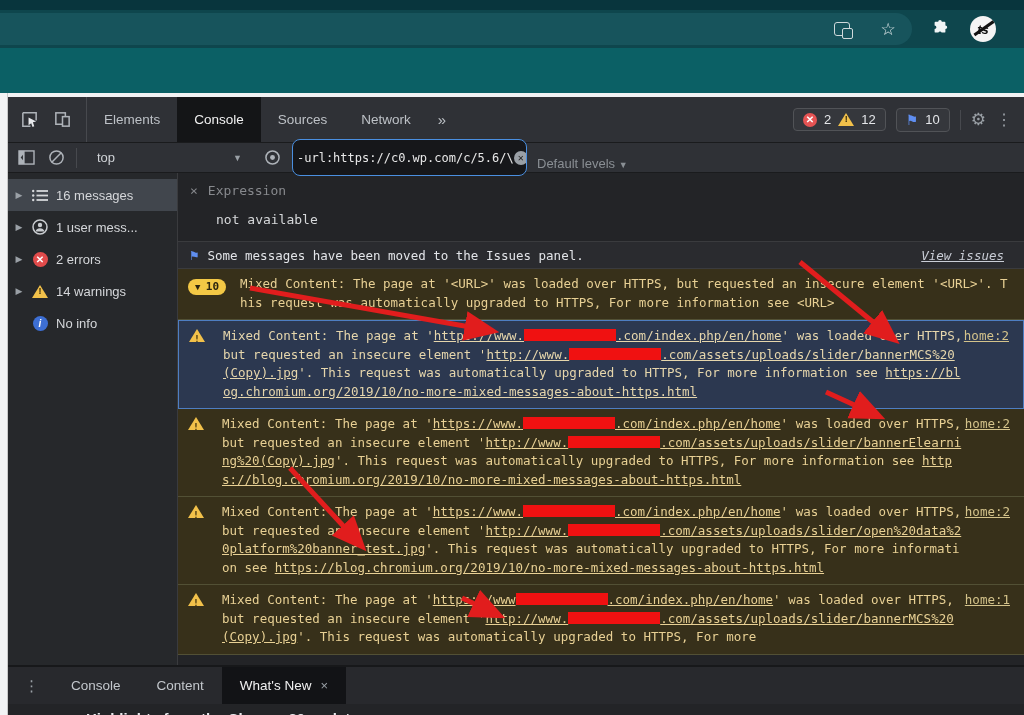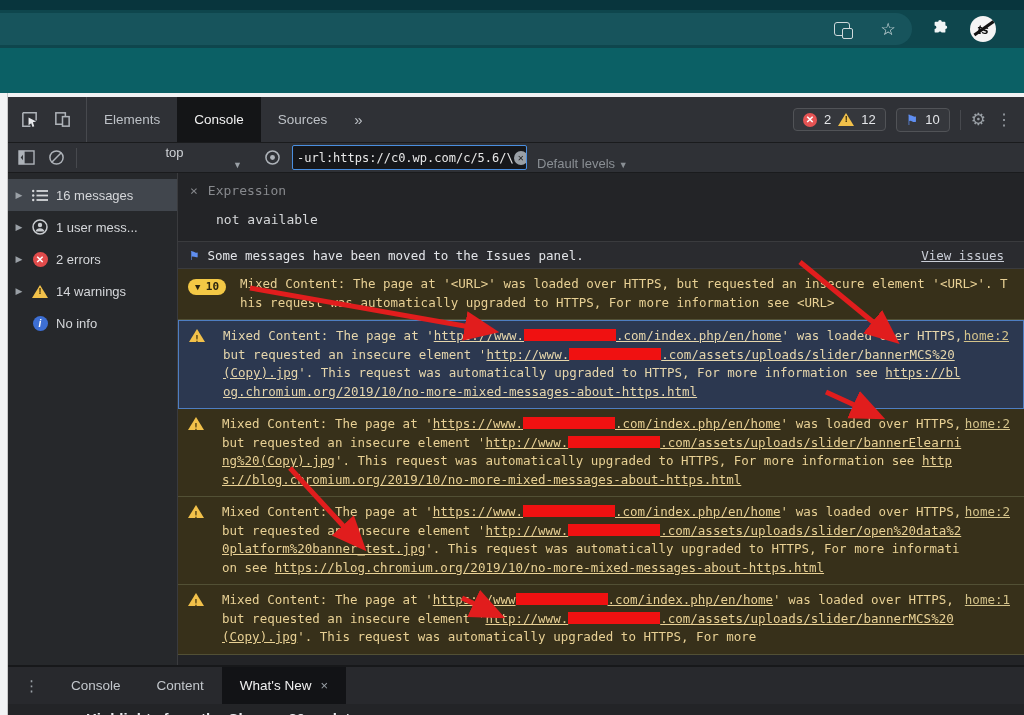--- a/index.html
+++ b/index.html
@@ -39,23 +39,23 @@
   .warn-tri::before { content:""; position:absolute; left:0; top:0; border-left:8px solid transparent; border-right:8px solid transparent; border-bottom:13px solid #f2c14a; }
   .warn-tri::after { content:"!"; position:absolute; left:0; top:1px; width:16px; text-align:center; font-size:9px; font-weight:bold; color:#35290a; }
   .flag { color:#5f8ef0; font-size:14px; }
   .vsep { width:1px; height:20px; background:#47494e; }
   .gear { font-size:17px; color:#9aa0a6; }
   .kebab { font-size:16px; color:#9aa0a6; letter-spacing:0; }
 
   
   .dt-toolbar { display:flex; align-items:center; height:30px; background:#2f3136; border-bottom:1px solid #1a1b1d; padding:0 8px; gap:10px; }
   .tb-ico { width:20px; height:18px; display:flex; align-items:center; justify-content:center; }
-  .ctx-select { display:flex; align-items:center; width:165px; color:#cfd2d6; font-size:13px; padding-left:10px;flex-direction:column; }
+  .ctx-select { display:flex; align-items:center; width:165px; color:#cfd2d6; font-size:13px; padding-left:10px; }
   .ctx-select .arrow { margin-left:auto; margin-right:10px; color:#9aa0a6; font-size:9px; }
-  .filter-box { display:flex; align-items:center; width:235px; height:25px; border:1.5px solid #4a8fe0; background:#16171a; border-radius:2px;
+  .filter-box { display:flex; align-items:center; width:235px; height:37px; border:1.5px solid #4a8fe0; background:#16171a; border-radius:8px;
                 font-family:"DejaVu Sans Mono",monospace; font-size:12px; color:#e8e8e8; padding:0 4px; white-space:nowrap; overflow:hidden; }
   .filter-clear { margin-left:auto; min-width:14px; height:14px; border-radius:50%; background:#9aa0a6; color:#222; font-size:10px; line-height:14px; text-align:center; }
   .levels { color:#8a8f94; font-size:13px;margin-top:12px; }
   .levels .arrow { font-size:9px; }
 
   
   .dt-content { display:flex; height:492px; overflow:hidden; }
   .dt-sidebar { width:170px; background:#26282b; border-right:1px solid #3a3b3e; padding-top:6px; flex:none; }
   .sb-row { display:flex; align-items:center; height:32px; padding:0 6px; font-size:13px; color:#d5d7da; gap:7px; white-space:nowrap; }
   .sb-row.selected { background:#41464d; }
@@ -65,21 +65,21 @@
   .ico-info { width:15px; height:15px; border-radius:50%; background:#3d6fd4; color:#fff; font-size:10px; font-weight:bold; line-height:15px; text-align:center; font-style:italic; }
 
   .dt-main { flex:1; overflow:hidden; display:flex; flex-direction:column; font-family:"DejaVu Sans Mono",monospace; }
 
   .expr-block { padding:10px 12px 14px 12px; border-bottom:1px solid #3a3b3e; font-size:13px; }
   .expr-top { color:#87898d; display:flex; gap:10px; }
   .expr-x { color:#87898d; }
   .expr-val { color:#d6d8da; margin:14px 0 0 26px; }
 
   .issues-bar { display:flex; align-items:center; gap:9px; padding:5px 20px 5px 12px; border-bottom:1px solid #3a3b3e; background:#2a2b2f; font-size:12.5px; color:#e2e4e8; }
-  .issues-link { margin-left:auto; color:#c9cdd6; text-decoration:underline; }
+  .issues-link { margin-left:auto; color:#c9cdd6; text-decoration:underline;font-style:italic; }
 
   .msgs { flex:1; overflow:hidden; }
   .msg { display:flex; padding:6px 14px 7px 10px; border-bottom:1px solid #525035; font-size:12.5px; line-height:18.5px; background:#37301a; color:#e8d094; }
   .msg .gutter { width:52px; flex:none; padding-top:2px; }
   .msg.selected { background:#2c3850; border:1px solid #4e7ec2; color:#e6d6ac; }
   .msg-text { flex:1; word-break:break-all; }
   .msg-src { flex:none; text-decoration:underline; color:#d4c38b; }
   .count-pill { display:inline-block; background:#f3c845; color:#2a2410; font-weight:bold; border-radius:9px; font-size:11px; padding:0 7px; line-height:16px; }
   .count-pill::before { content:"▼ "; font-size:9px; }
   .lnk { text-decoration:underline; color:#e8d094; }
@@ -146,20 +146,23 @@
         </span>
       </div>
       <div class="dt-tab">
           <span>Elements</span>
         </div>
       <div class="dt-tab active">
           <span>Console</span>
         </div>
       <div class="dt-tab">
           <span>Sources</span>
+        </div>
+      <div class="dt-tab">
+          <span>Network</span>
         </div>
       <div class="more-tabs">
           <span>»</span>
         </div>
 
       <div class="dt-right">
         <div class="badge-group">
           <span class="err-dot">✕</span>
           <span>2</span>
           <span class="warn-tri"></span>

